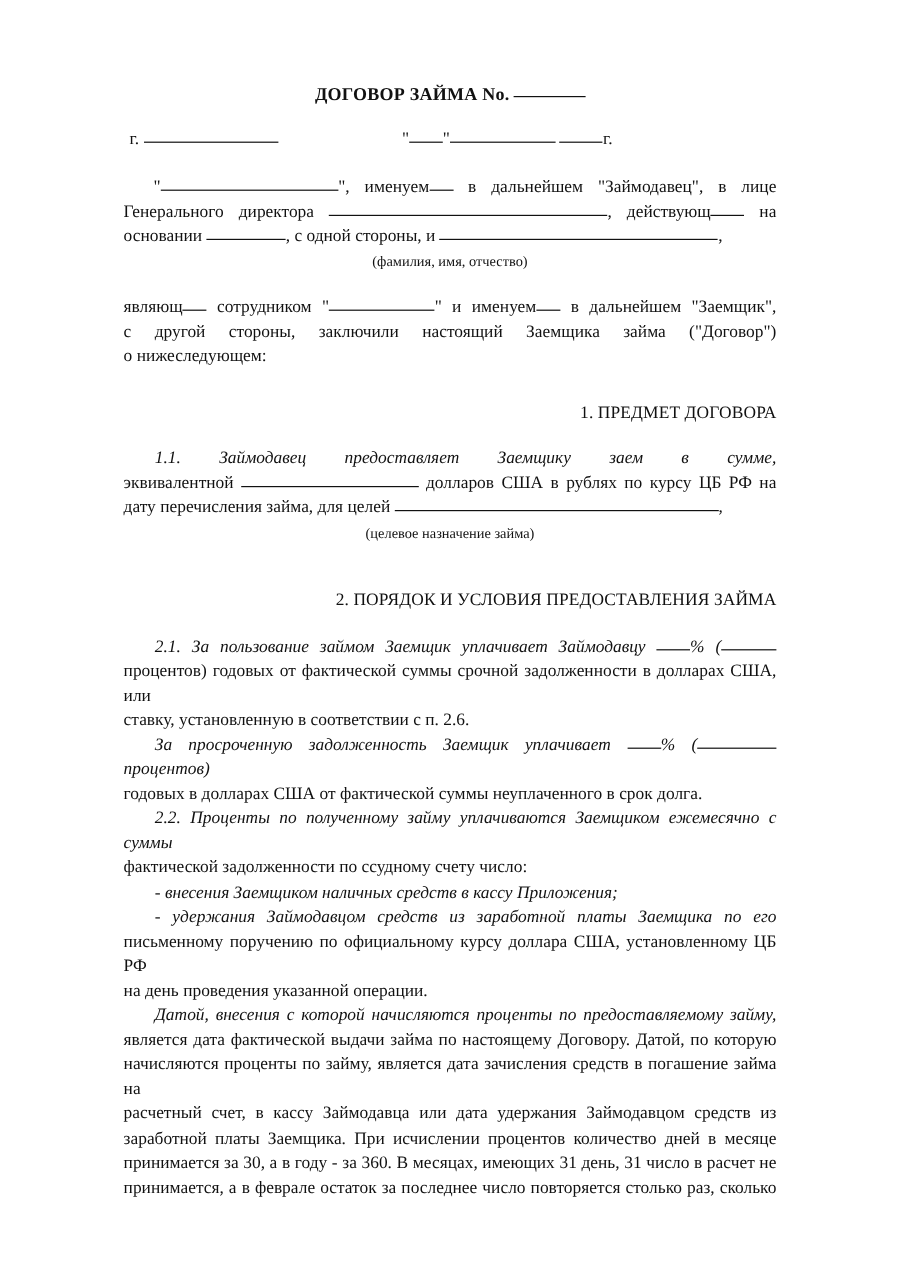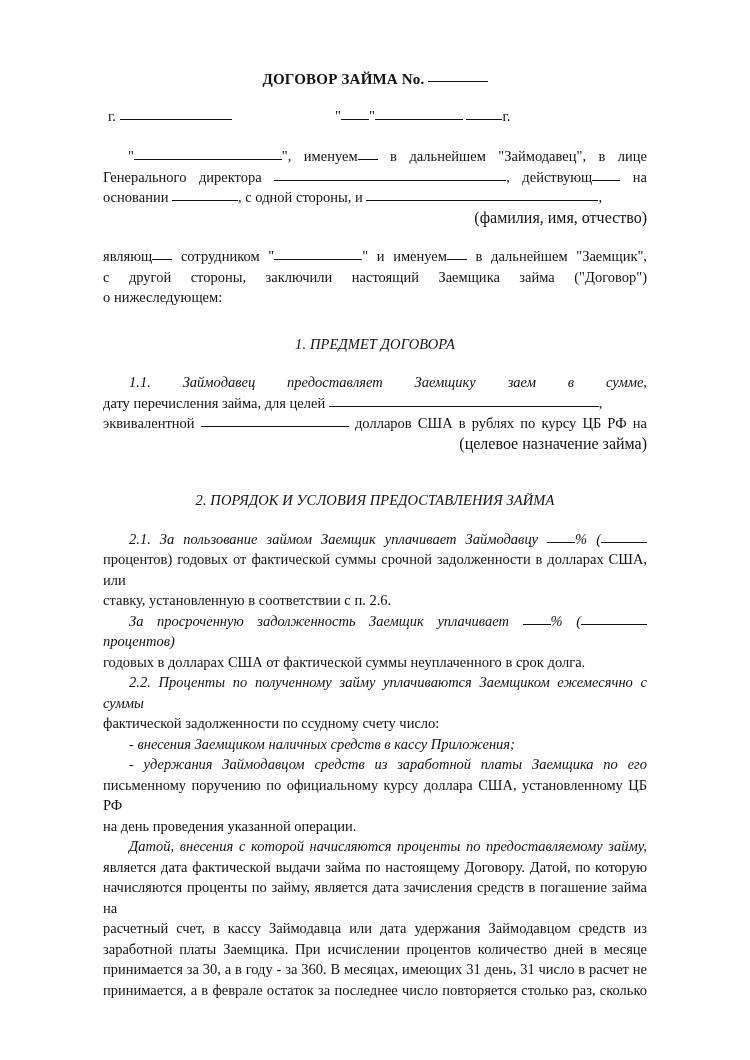--- a/index.html
+++ b/index.html
@@ -88,32 +88,31 @@
     font-size: 14.5px;
     line-height: 20.5px;
     text-align: justify;
     text-justify: inter-word;
     margin: 0;
   }
   .gap-md { height: 18px; }
   .gap-lg { height: 26px; }
 
   .center {
+    text-align: center;
+    font-size: 12px;
+    line-height: 20.5px;
+  }
+
+  .section-head {
     text-align: right;
-    font-size: 16px;
-    line-height: 20.5px;
-  }
-
-  .section-head {
-    text-align: center;
     font-size: 14.5px;
     line-height: 20.5px;
     margin: 0;
     letter-spacing: 0.1px;
-    font-style: italic;
   }
 
   
   .jline {
     display: block;
     text-align: justify;
     text-align-last: justify;
     font-size: 14.5px;
     line-height: 20.5px;
   }
@@ -155,22 +154,22 @@
     </div>
 
     <div class="gap-lg"></div>
 
     <div class="section-head">1. ПРЕДМЕТ ДОГОВОРА</div>
 
     <div class="gap-md"></div>
 
     <div class="para">
       <span class="jline ind">1.1. Займодавец  предоставляет  Заемщику  заем  в  сумме,</span>
+      <span class="jline"><span>эквивалентной</span> <span class="u w148"></span> <span>долларов США в рублях по курсу ЦБ РФ на</span></span>
       <span class="jline last"><span>дату перечисления займа, для целей</span> <span class="u w270"></span><span>,</span></span>
-      <span class="jline"><span>эквивалентной</span> <span class="u w148"></span> <span>долларов США в рублях по курсу ЦБ РФ на</span></span>
       <div class="center">(целевое назначение займа)</div>
     </div>
 
     <div class="gap-md"></div>
 
 
     <div class="gap-md"></div>
 
     <div class="section-head">2. ПОРЯДОК И УСЛОВИЯ ПРЕДОСТАВЛЕНИЯ ЗАЙМА</div>
 

